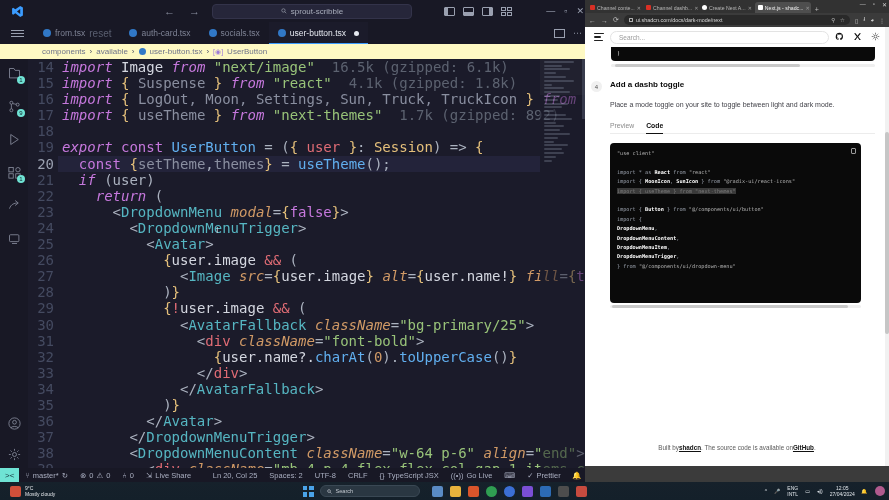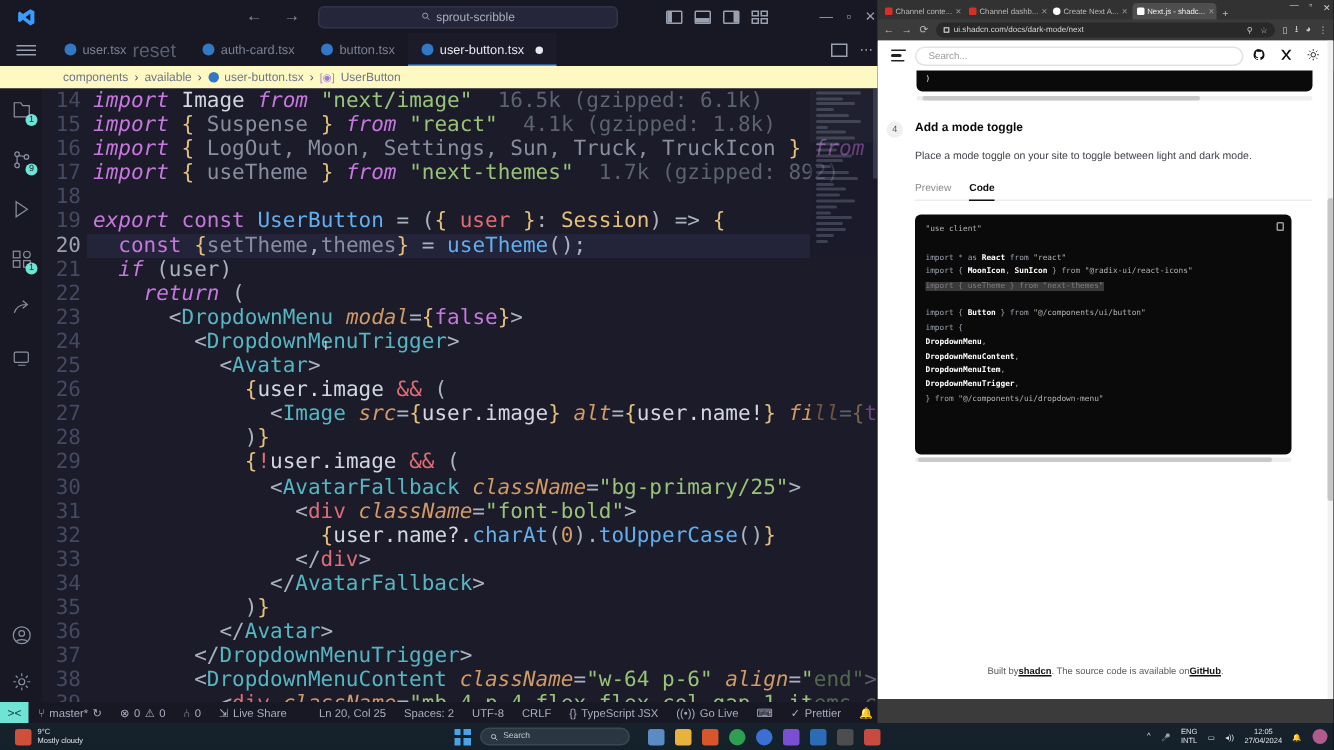--- a/index.html
+++ b/index.html
@@ -37,21 +37,21 @@
   .vs-tabs { height:22px; background:#181825; display:flex; align-items:stretch; position:relative; }
   .vs-hamb { width:34px; display:flex; align-items:center; justify-content:center; }
   .vs-hamb .bars { width:13px; }
   .vs-hamb .bars i { display:block; height:1px; background:#9aa0b0; margin:2px 0; }
   .tab { display:flex; align-items:center; gap:4px; padding:0 9px; font-size:8.5px;
          color:#7d8294; white-space:nowrap; position:relative; }
   .tab.active { background:#1b1b2a; color:#e6e9f0; }
   .tab.active:after{content:"";position:absolute;left:0;right:0;bottom:0;height:1px;background:#3b9cff;}
   .tab .fi { width:8px; height:8px; border-radius:50%; background:#3178c6; flex:none; }
   .tab .dot { width:5px; height:5px; border-radius:50%; background:#e6e9f0; margin-left:4px; }
-  .tab .sub { color:#5a5f70; font-size:13px; }
+  .tab .sub { color:#5a5f70; font-size:10px; }
   .tabs-right { position:absolute; right:3px; top:0; bottom:0; display:flex; align-items:center; gap:8px; color:#9aa0b0; padding-right:3px;}
 
   
   .vs-crumb { height:15px; display:flex; align-items:center; gap:4px; padding-left:42px;
               font-size:8px; color:#6f748a; background:#fef9c3; }
   .vs-crumb .sep { color:#4d5266; }
   .vs-crumb .fi { width:7px; height:7px; border-radius:50%; background:#3178c6; }
   .vs-crumb .sym { color:#9d7bd8; font-size:7px; }
 
   
@@ -232,30 +232,30 @@
   <div class="vs-tabs">
     <div class="vs-hamb">
         <span class="bars">
           <i></i>
           <i></i>
           <i></i>
         </span>
       </div>
     <div class="tab">
       <span class="fi"></span>
-      <span>user.tsx</span>
+      <span>from.tsx</span>
       <span class="sub">reset</span>
     </div>
     <div class="tab">
       <span class="fi"></span>
       <span>auth-card.tsx</span>
     </div>
     <div class="tab">
       <span class="fi"></span>
-      <span>button.tsx</span>
+      <span>socials.tsx</span>
     </div>
     <div class="tab active">
       <span class="fi"></span>
       <span>user-button.tsx</span>
       <span class="dot"></span>
     </div>
     <div class="tabs-right">
       <span class="li r" style="width:11px;height:9px;border:1px solid #9aa0b0;display:inline-block;position:relative;"></span>
       <span>⋯</span>
     </div>
@@ -504,21 +504,21 @@
       <div class="code-card">
         <span>)</span>
       </div>
       <div class="hscroll">
           <i></i>
         </div>
 
       <div class="step">
         <div class="step-num">4</div>
         <div class="step-body">
-          <div class="step-title">Add a mode toggle</div>
+          <div class="step-title">Add a dashb toggle</div>
           <div class="step-text">Place a mode toggle on your site to toggle between light and dark mode.</div>
           <div class="tabs-pc">
             <div class="tab-pc">Preview</div>
             <div class="tab-pc active">Code</div>
           </div>
           <div class="code-card2">
             <div class="copy"></div>
             <div id="pg-code">
                 <div><span class="c-str">"use client"</span></div>
                 <div>&nbsp;</div>

